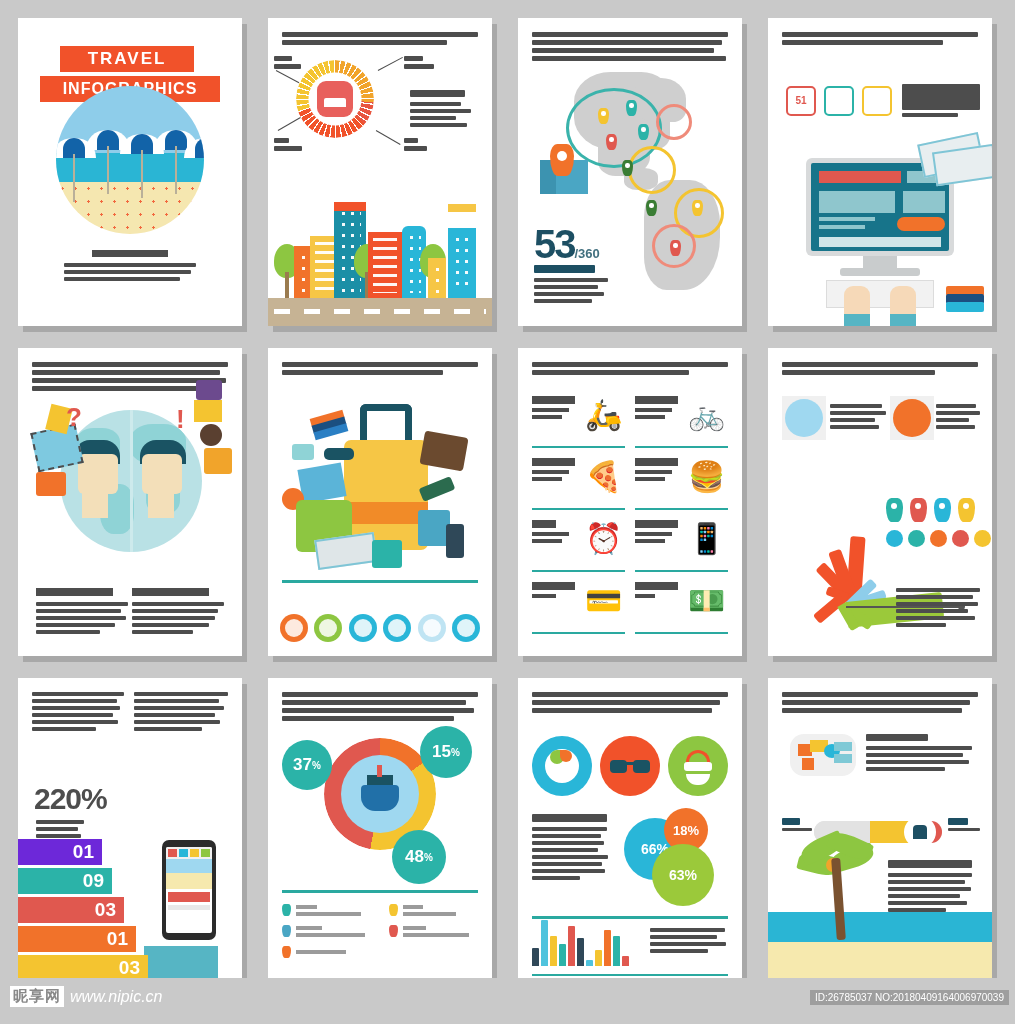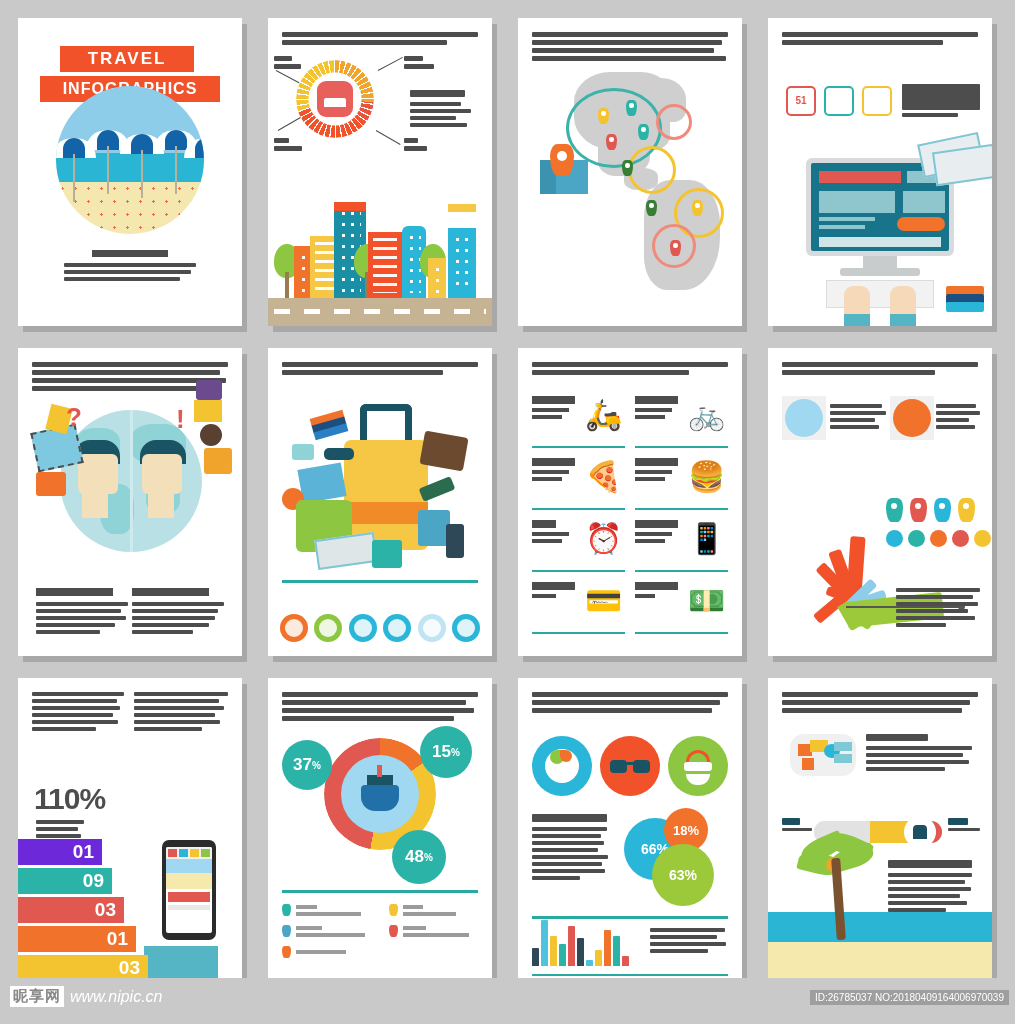--- a/index.html
+++ b/index.html
@@ -342,20 +342,30 @@
       <div class="pin" style="left:56px;top:28px;background:#2bb3a8"></div>
       <div class="pin" style="left:68px;top:52px;background:#2bb3a8"></div>
       <div class="pin" style="left:36px;top:62px;background:#e0584f"></div>
       <div class="pin" style="left:52px;top:88px;background:#3a7d34"></div>
       <div class="pin" style="left:76px;top:128px;background:#3a7d34"></div>
       <div class="pin" style="left:122px;top:128px;background:#f4c430"></div>
       <div class="pin" style="left:100px;top:168px;background:#e0584f"></div>
     </div>
     <div class="bigpin-card"></div>
     <div class="bigpin"></div>
+    <div class="stat-53">
+      <span class="n">53</span><span class="d">/360</span>
+      <div class="heading-bar navy" style="width:82%;height:8px;margin-top:3px"></div>
+      <div style="width:74px">
+        <div class="tl" style="width:100%"></div>
+          <div class="tl" style="width:86%"></div>
+        <div class="tl" style="width:94%"></div>
+          <div class="tl" style="width:78%"></div>
+      </div>
+    </div>
   </div>
 
   <div class="page">
     <div class="hdrblock">
       <div class="tl" style="width:100%"></div>
         <div class="tl" style="width:82%"></div>
     </div>
     <div class="mini-card" style="left:18px;border-color:#e0584f">
       <div style="position:absolute;inset:3px;color:#e0584f;font-size:10px;font-weight:bold;text-align:center;line-height:20px;">51</div>
     </div>
@@ -625,21 +635,21 @@
         <div class="tl" style="width:70%"></div>
     </div>
     <div style="position:absolute;left:116px;top:14px;width:94px">
       <div class="tl" style="width:100%"></div>
         <div class="tl" style="width:90%"></div>
       <div class="tl" style="width:96%"></div>
         <div class="tl" style="width:86%"></div>
       <div class="tl" style="width:92%"></div>
         <div class="tl" style="width:72%"></div>
     </div>
-    <div class="bignum">110%</div>
+    <div class="bignum">220%</div>
     <div style="position:absolute;left:18px;top:142px;width:48px">
       <div class="tl" style="width:100%"></div>
         <div class="tl" style="width:88%"></div>
       <div class="tl" style="width:94%"></div>
         <div class="tl" style="width:76%"></div>
     </div>
     <div class="palm-hand"></div>
     <div class="phone">
       <div class="ps">
         <div style="height:12px;background:#f0f0f0;display:flex;gap:2px;padding:2px">

